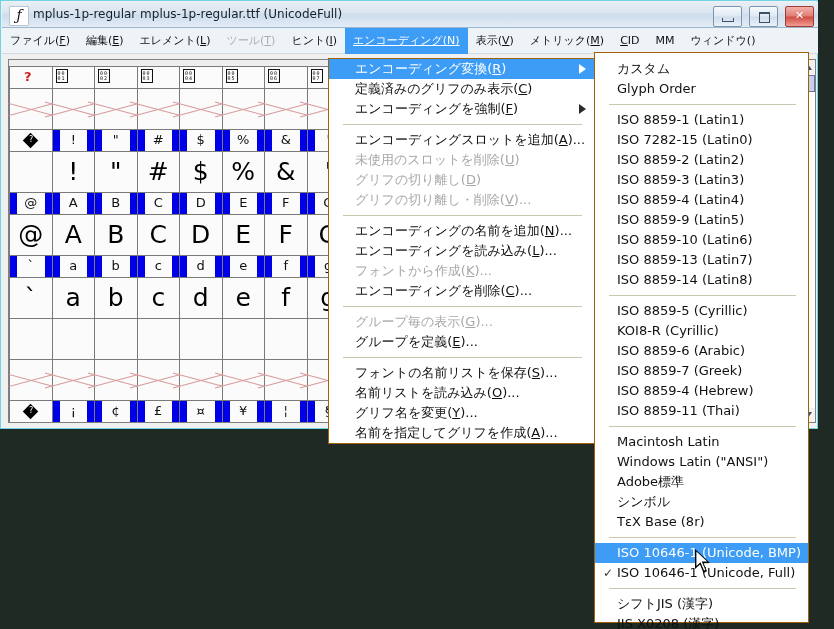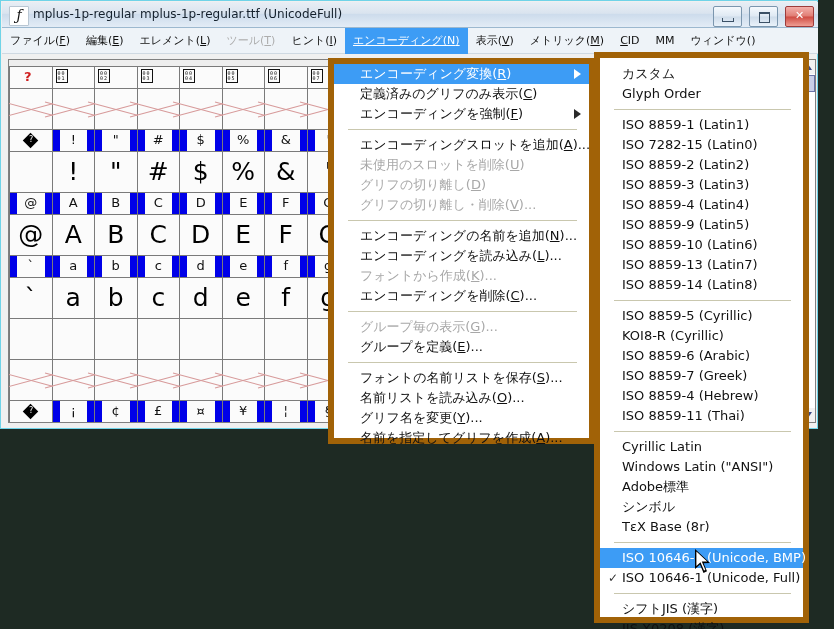--- a/index.html
+++ b/index.html
@@ -141,21 +141,21 @@
   }
   .vs-arrow.up span{border-bottom:6px solid #3b4a87;}
   .vs-arrow.down span{border-top:6px solid #3b4a87;}
   .vs-thumb{
     position:absolute;left:0;top:15px;width:13px;height:17px;
     background:#c9cfe8;border:1px solid #6b74a8;box-sizing:border-box;
   }
 
   
   .menu{
-    position:absolute;background:#ffffff;border:6px solid #a16207;
+    position:absolute;background:#ffffff;border:1px solid #a16207;
     box-sizing:border-box;
   }
   .menu1{left:328px;top:58px;width:267px;height:386px;}
   .menu2{left:594px;top:52px;width:215px;height:571px;}
   .mi{
     position:relative;height:20px;line-height:20px;
     padding-left:26px;padding-right:22px;
     font-size:13px;color:#111;white-space:nowrap;cursor:default;
   }
   .mi.dim{color:#a8a8a8;}
@@ -827,21 +827,21 @@
       <div class="mi"><span>ISO 8859-13  (Latin7)</span></div>
       <div class="mi"><span>ISO 8859-14  (Latin8)</span></div>
       <div class="sep"></div>
       <div class="mi"><span>ISO 8859-5 (Cyrillic)</span></div>
       <div class="mi"><span>KOI8-R (Cyrillic)</span></div>
       <div class="mi"><span>ISO 8859-6 (Arabic)</span></div>
       <div class="mi"><span>ISO 8859-7 (Greek)</span></div>
       <div class="mi"><span>ISO 8859-4 (Hebrew)</span></div>
       <div class="mi"><span>ISO 8859-11 (Thai)</span></div>
       <div class="sep"></div>
-      <div class="mi"><span>Cyrillic Latin</span></div>
+      <div class="mi"><span>Macintosh Latin</span></div>
       <div class="mi"><span>Windows Latin ("ANSI")</span></div>
       <div class="mi"><span>Adobe標準</span></div>
       <div class="mi"><span>シンボル</span></div>
       <div class="mi"><span>TεX Base (8r)</span></div>
       <div class="sep"></div>
       <div class="mi hl"><span>ISO 10646-1 (Unicode, BMP)</span></div>
       <div class="mi"><span class="chk">✓</span><span>ISO 10646-1 (Unicode, Full)</span></div>
       <div class="sep"></div>
       <div class="mi"><span>シフトJIS (漢字)</span></div>
       <div class="mi"><span>JIS X0208 (漢字)</span></div>

